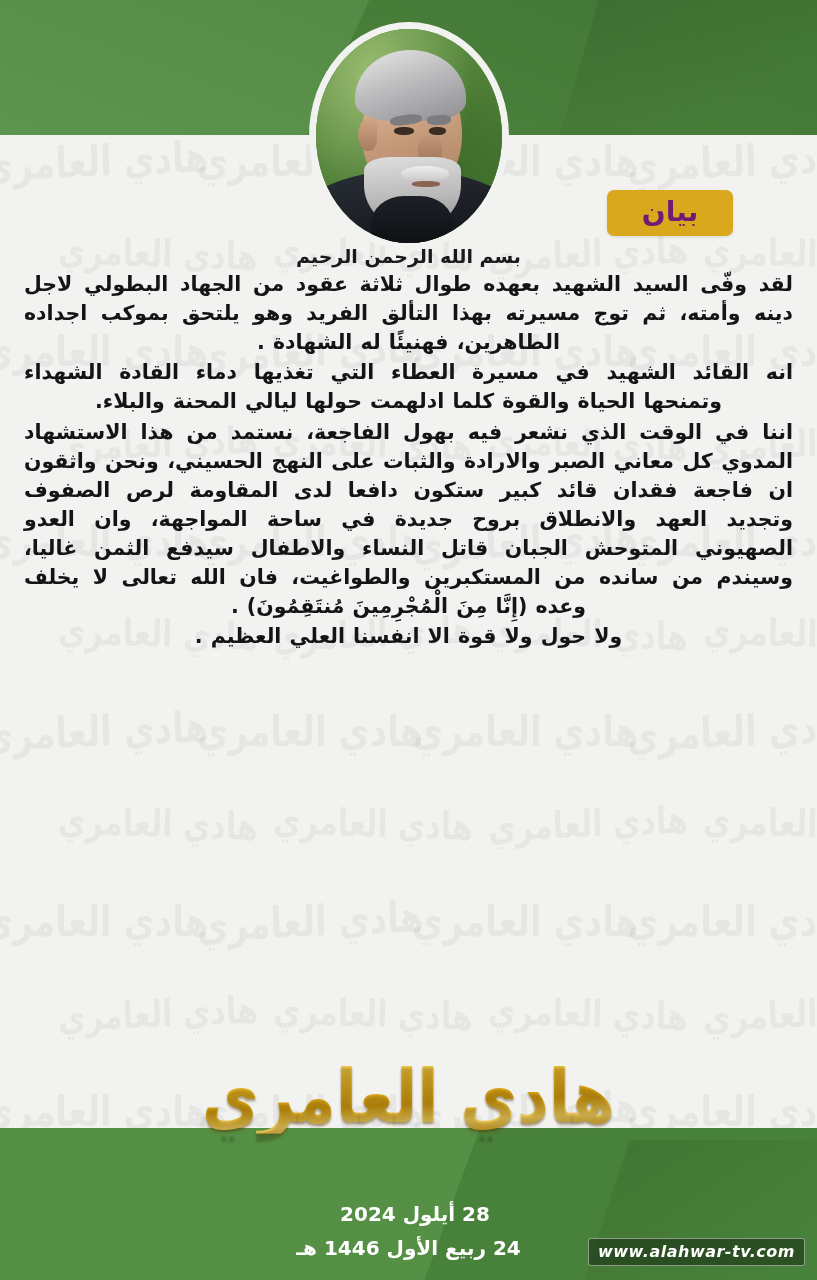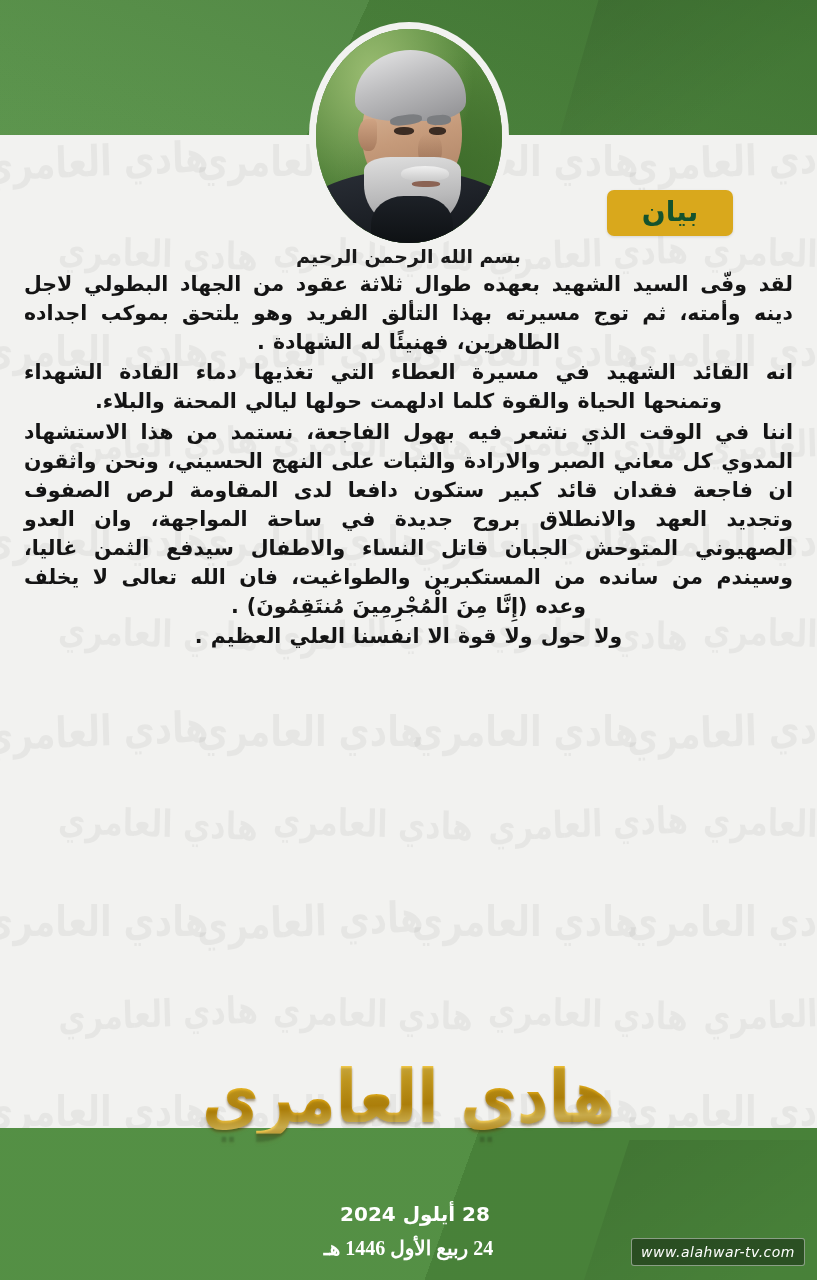--- a/index.html
+++ b/index.html
@@ -145,21 +145,21 @@
   .bayan-badge {
     position:absolute; right:84px; top:190px;
     min-width:126px; height:46px;
     background:#d9a81c;
     border-radius:7px;
     display:flex; align-items:center; justify-content:center;
     z-index:7;
     box-shadow:0 1px 3px rgba(0,0,0,.12);
   }
   .bayan-badge span {
-    color:#14532d;
+    color:#701a75;
     font-size:28px; font-weight:700;
     line-height:1;
     padding-bottom:3px;
     letter-spacing:1px;
   }
 
   
   .body-area {
     position:absolute; left:0; top:135px; width:817px; height:993px;
     z-index:5;
@@ -234,36 +234,36 @@
 
   .footer-text {
     position:absolute; left:0; width:817px;
     text-align:center;
     color:#ffffff;
     font-weight:700;
     z-index:9;
   }
   .ft-title { top:1168px; font-size:21px; }
   .ft-date1 { top:1202px; font-size:20px;padding-left:13px; }
-  .ft-date2 { top:1236px; font-size:20px;font-family:Liberation Serif, serif; }
+  .ft-date2 { top:1236px; font-size:20px; }
 
   .site-badge {
     position:absolute; right:12px; bottom:14px;
     background:rgba(20,40,18,.55);
     border:1px solid rgba(255,255,255,.45);
     border-radius:3px;
     padding:3px 9px 4px 9px;
     z-index:10;
   }
   .site-badge span {
     color:#ffffff;
     font-family:"DejaVu Sans","Liberation Sans",sans-serif;
     font-style:italic;
-    font-weight:400;
-    font-size:14px;
+    font-weight:700;
+    font-size:16px;
     letter-spacing:.5px;
     direction:ltr; display:inline-block;
   }
 </style>
 </head>
 <body>
 
 <div class="poster">
 
   <div class="wm-field" id="wmField">

